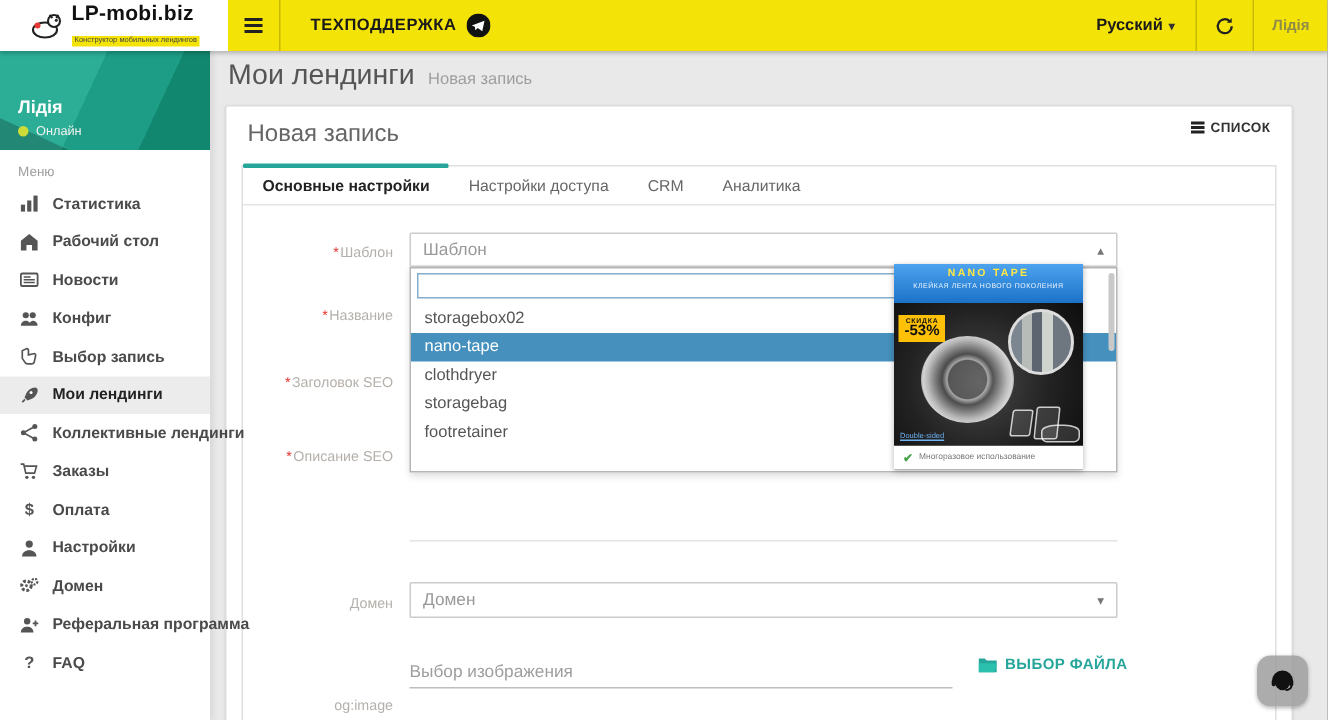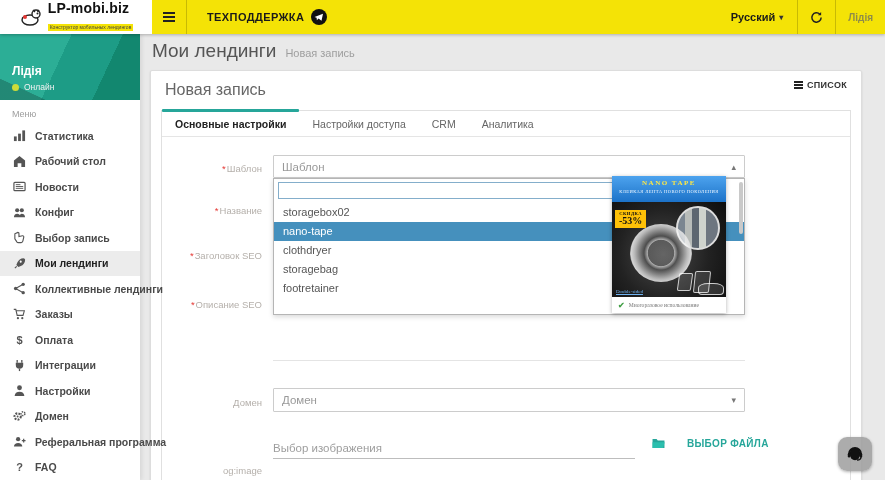--- a/index.html
+++ b/index.html
@@ -57,32 +57,32 @@
   .tab.active::before { content:""; position:absolute; left:0; right:0; top:-2px; height:3px; background:#26a69a; border-radius:1px; }
 
   
   .flabel { position:absolute; left:150px; width:112px; text-align:right; font-size:9.5px; color:#b5b0ab; z-index:6; }
   .flabel .req { color:#e53935; margin-right:1px; }
   .fselect { position:absolute; left:273px; width:472px; height:23px; background:#fff; border:1px solid #ccc; border-radius:1px; display:flex; align-items:center; padding:0 8px; font-size:11.5px; color:#999; z-index:6; cursor:pointer; }
   .fselect .caret { margin-left:auto; color:#777; font-size:9px; }
   .hint-line { position:absolute; left:273px; width:472px; height:1px; background:#e4e4e4; z-index:5; }
 
   .og-input { position:absolute; left:273px; top:437px; width:362px; height:22px; border-bottom:1px solid #bdbdbd; font-size:11.5px; color:#9e9e9e; display:flex; align-items:center; z-index:6; cursor:text; }
-  .file-btn { position:absolute; left:652px; top:438px; display:flex; align-items:flex-start; gap:22px; font-size:10px; font-weight:700; color:#26a69a; letter-spacing:.3px; z-index:6; cursor:pointer; }
+  .file-btn { position:absolute; left:652px; top:438px; display:flex; align-items:flex-start; gap:5px; font-size:10px; font-weight:700; color:#26a69a; letter-spacing:.3px; z-index:6; cursor:pointer; }
 
   
   .dd-panel { position:absolute; left:273px; top:178px; width:472px; height:137px; background:#fff; border:1px solid #b5b5b5; box-shadow:0 2px 5px rgba(0,0,0,.15); z-index:10; }
   .dd-search { position:absolute; left:4px; top:3px; width:336px; height:17px; border:1px solid #84aecb; background:#fff; font-size:11px; padding:0 4px; outline:none; font-family:"Liberation Sans",sans-serif; }
   .dd-items { position:absolute; left:0; top:24px; right:0; bottom:0; overflow:hidden; }
   .dd-item { height:19px; line-height:19px; padding:0 9px; font-size:11px; color:#555; cursor:pointer; }
   .dd-item.hl { background:#4590bd; color:#fff; }
   .dd-scroll { position:absolute; right:1px; top:3px; width:4px; height:52px; background:#c9c9c9; border-radius:2px; }
 
   
-  .preview { position:absolute; left:612px; top:176px; width:114px; height:137px; z-index:12; box-shadow:0 1px 4px rgba(0,0,0,.3); background:#111; font-family:Liberation Serif, serif; }
+  .preview { position:absolute; left:596px; top:176px; width:126px; height:137px; z-index:12; box-shadow:0 1px 4px rgba(0,0,0,.3); background:#111; font-family:Liberation Sans, sans-serif; }
   .pv-head { height:26px; background:linear-gradient(180deg,#4da3ee,#1c72c8); text-align:center; padding-top:3px; }
   .pv-title { font-size:7px; font-weight:800; color:#ffe843; letter-spacing:1.5px; }
   .pv-sub { font-size:4.6px; color:#eaf4ff; letter-spacing:.4px; margin-top:2px; }
   .pv-body { position:relative; height:95px; background:radial-gradient(circle at 45% 55%, #4a4a4a 0%, #222 55%, #0d0d0d 100%); overflow:hidden; }
   .pv-badge { position:absolute; left:3px; top:8px; background:#ffc107; color:#111; text-align:center; padding:1px 4px 2px; }
   .pv-badge-label { font-size:4.6px; font-weight:700; letter-spacing:.5px; }
   .pv-badge-value { font-size:10px; font-weight:800; line-height:10px; }
   .pv-inset { position:absolute; right:6px; top:4px; width:44px; height:44px; border-radius:50%; border:2px solid #ddd;
       background:linear-gradient(90deg,#7b8691 0 18%, #b8bcb9 18% 35%, #5d6670 35% 52%, #cfd3cd 52% 70%, #6e7680 70%); }
   .pv-roll { position:absolute; left:18px; top:22px; width:62px; height:58px; border-radius:50%; background:radial-gradient(circle, rgba(255,255,255,.15) 30%, rgba(255,255,255,.55) 32%, rgba(255,255,255,.1) 40%, rgba(255,255,255,.65) 62%, rgba(230,230,230,.9) 70%, rgba(160,160,160,.5) 78%, transparent 80%); }
@@ -216,28 +216,20 @@
             <circle cx="10" cy="11" r="1.2" fill="#555"></circle>
           </svg>
         <span>Заказы</span>
       </div>
       <div class="mi">
         <span class="txticon">$</span>
         <span>Оплата</span>
       </div>
       <div class="mi">
         <svg width="13" height="13" viewBox="0 0 14 14">
-            <path d="M4.5 1v3M9.5 1v3" stroke="#555" stroke-width="1.4"></path>
-            <path d="M3 4h8v2.5a4 4 0 01-8 0z" fill="#555"></path>
-            <path d="M7 10.5V13" stroke="#555" stroke-width="1.4"></path>
-          </svg>
-        <span>Интеграции</span>
-      </div>
-      <div class="mi">
-        <svg width="13" height="13" viewBox="0 0 14 14">
             <circle cx="7" cy="4" r="2.6" fill="#555"></circle>
             <path d="M1.8 13c0-3 2.3-4.6 5.2-4.6s5.2 1.6 5.2 4.6z" fill="#555"></path>
           </svg>
         <span>Настройки</span>
       </div>
       <div class="mi">
         <svg width="13" height="13" viewBox="0 0 14 14">
             <circle cx="5" cy="7" r="3.4" fill="none" stroke="#555" stroke-width="2.2" stroke-dasharray="2 1.3"></circle>
             <circle cx="5" cy="7" r="1" fill="#555"></circle>
             <circle cx="10.8" cy="4" r="2" fill="none" stroke="#555" stroke-width="1.6" stroke-dasharray="1.4 1"></circle>

